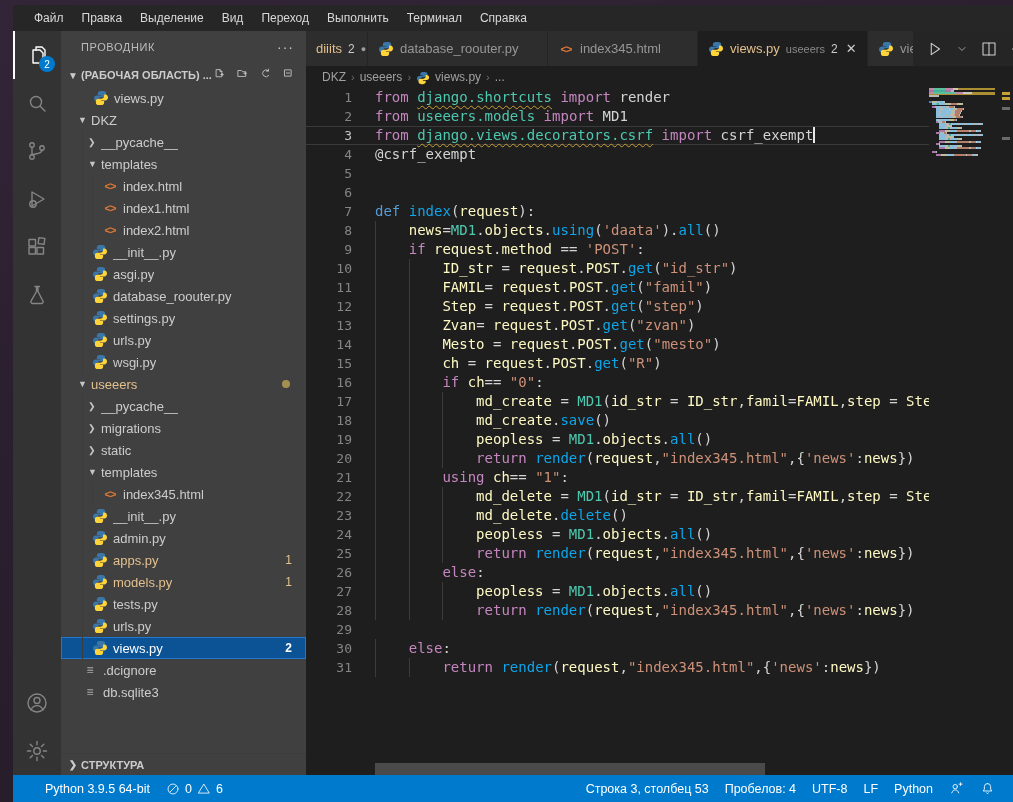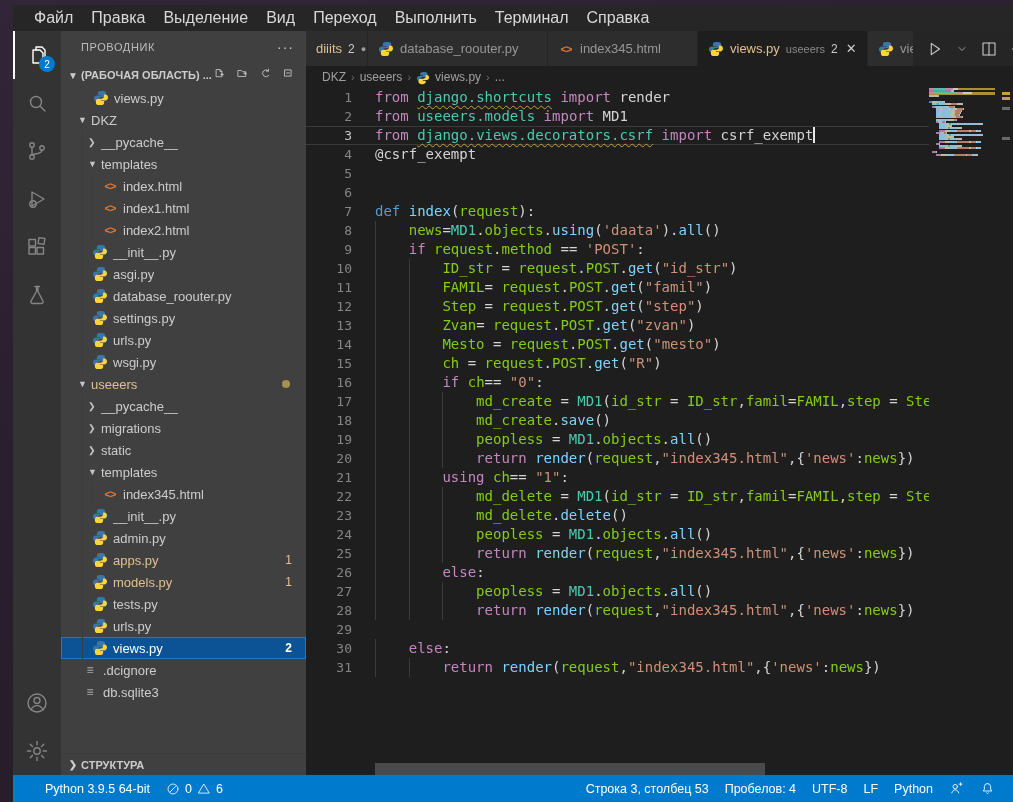--- a/index.html
+++ b/index.html
@@ -6,21 +6,21 @@
   html,body { width:1013px; height:802px; overflow:hidden; background:#2e2231;
               font-family:"Liberation Sans", sans-serif; }
   .desktop { position:absolute; inset:0;
              background:linear-gradient(160deg,#332538 0%,#2a1f2e 40%,#241b28 100%); }
   .window { position:absolute; left:13px; top:5px; right:0; bottom:0;
             display:flex; flex-direction:column; background:#1e1e1e; }
 
   
   .menubar { height:26px; background:#262626; display:flex; align-items:center;
              padding-left:12px; flex:none; }
-  .menubar .mi { color:#d8d8d8; font-size:16px; padding:3px 9px; cursor:default; }
+  .menubar .mi { color:#d8d8d8; font-size:12px; padding:3px 9px; cursor:default; }
 
   .main { flex:1; display:flex; min-height:0; }
 
   
   .activitybar { width:48px; background:#333333; flex:none; display:flex;
                  flex-direction:column; align-items:center; position:relative; }
   .ab-item { width:48px; height:48px; display:flex; align-items:center; justify-content:center;
              position:relative; color:#858585; }
   .ab-item.active { color:#ffffff; box-shadow:inset 2px 0 0 #ffffff; }
   .ab-item svg { width:24px; height:24px; stroke:currentColor; fill:none;
@@ -85,21 +85,21 @@
   
   .codewrap { flex:1; position:relative; overflow:hidden; }
   .codearea { position:absolute; left:0; right:84px; top:0; bottom:12px; overflow:hidden; }
   .cl { height:19px; display:flex; font-family:"DejaVu Sans Mono", monospace; font-size:14px;
         line-height:19px; position:relative; }
   .cl .ln { width:46px; flex:none; text-align:right; color:#858585; font-size:13px; }
   .cl .ct { white-space:pre; margin-left:23px; flex:1; }
   .cl.cur { box-shadow:inset 0 1px 0 #3a3a3a, inset 0 -1px 0 #3a3a3a; }
   .cl.cur .ln { color:#c6c6c6; }
   .tok-k { color:#c586c0; } .tok-d { color:#569cd6; } .tok-t { color:#4ec9b0; }
-  .tok-f { color:#7dd3fc; } .tok-v { color:#84cc16; } .tok-o { color:#d4d4d4; }
+  .tok-f { color:#0ea5e9; } .tok-v { color:#fef9c3; } .tok-o { color:#d4d4d4; }
   .tok-s { color:#ce9178; }
   .tok-w { text-decoration:underline; text-decoration-style:wavy; text-decoration-color:#c8a037;
            text-decoration-thickness:1px; text-underline-offset:3px; }
   .ig { display:inline-block; width:4ch; border-left:1px solid #3b3b3b; height:19px;
         vertical-align:top; }
   .cursor { display:inline-block; width:2px; height:16px; background:#e8e8e8;
             vertical-align:-3px; }
 
   .minimap { position:absolute; right:14px; top:0; width:70px; bottom:12px; background:#1e1e1e; }
   .mm-row { height:2.2px; position:relative; display:flex; }

